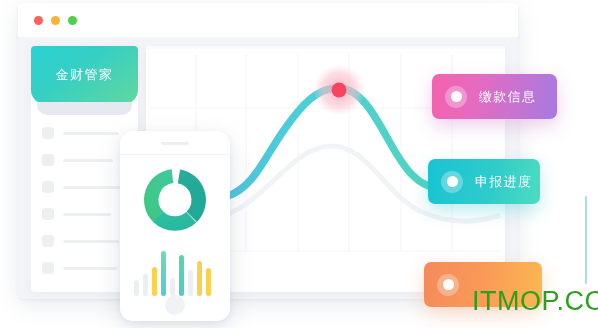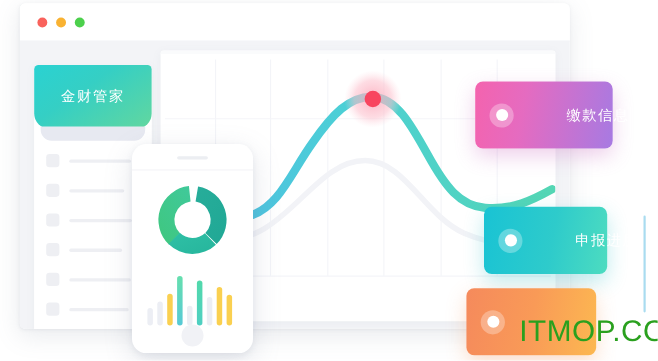--- a/index.html
+++ b/index.html
@@ -29,21 +29,21 @@
   .dot.amber{background:#f9b232;}
   .dot.green{background:#4cd04c;}
 
   .browser-body{
     position:absolute;left:0;top:34px;width:100%;height:262px;
     background:#f3f4f7;
   }
 
   
   .sidebar{
-    position:absolute;left:13px;top:22px;width:107px;height:246px;
+    position:absolute;left:13px;top:9px;width:107px;height:246px;
     background:#ffffff;border-radius:4px;
     box-shadow:0 2px 8px rgba(130,140,160,.08);
     overflow:hidden;
   }
   .brand{
     position:absolute;left:0;top:0;width:107px;height:58px;
     background:linear-gradient(145deg,#2ad2d2 0%,#35cfc4 40%,#62d79f 100%);
     border-bottom-left-radius:14px;border-bottom-right-radius:14px;
     display:flex;align-items:center;justify-content:center;
   }
@@ -89,44 +89,43 @@
     position:absolute;left:45px;top:164px;width:20px;height:20px;
     border-radius:50%;background:#f1f2f6;
   }
   .donut-wrap{position:absolute;left:18px;top:8px;}
   .bars{position:absolute;left:14px;top:96px;width:82px;height:45px;
         display:flex;align-items:flex-end;gap:4px;}
   .bar{width:5px;border-radius:3px;}
 
   
   .badge{
-    position:absolute;height:61px;border-radius:7px;
+    position:absolute;height:45px;border-radius:7px;
     display:flex;align-items:center;
-    padding-left:13px;box-sizing:border-box;gap:36px;
+    padding-left:13px;box-sizing:border-box;
   }
   .badge-icon{
     width:22px;height:22px;border-radius:50%;
     background:rgba(255,255,255,.30);
     display:flex;align-items:center;justify-content:center;flex:0 0 auto;
   }
   .badge-icon i{display:block;width:11px;height:11px;border-radius:50%;background:#fff;}
   .badge-text{
     color:#ffffff;font-size:13px;letter-spacing:1.3px;margin-left:12px;
     font-family:"DejaVu Sans",sans-serif;white-space:nowrap;
   }
   #badge-pay{
     left:432px;top:74px;width:125px;
     background:linear-gradient(100deg,#f463ae 0%,#e56bc0 35%,#a77ae2 100%);
     box-shadow:0 7px 18px rgba(200,100,190,.30);
   }
   #badge-progress{
-    left:428px;top:188px;width:112px;
+    left:428px;top:159px;width:112px;
     background:linear-gradient(100deg,#19c3d4 0%,#2ecbcb 55%,#4ddcc0 100%);
     box-shadow:0 7px 18px rgba(40,190,200,.30);
-    margin-left:12px;
   }
   #badge-report{
     left:424px;top:262px;width:118px;
     background:linear-gradient(100deg,#f58a5c 0%,#f99a57 50%,#fcb851 100%);
     box-shadow:0 7px 18px rgba(245,150,90,.30);
   }
 
   
   .tail-line{
     position:absolute;left:585px;top:196px;width:2px;height:88px;

